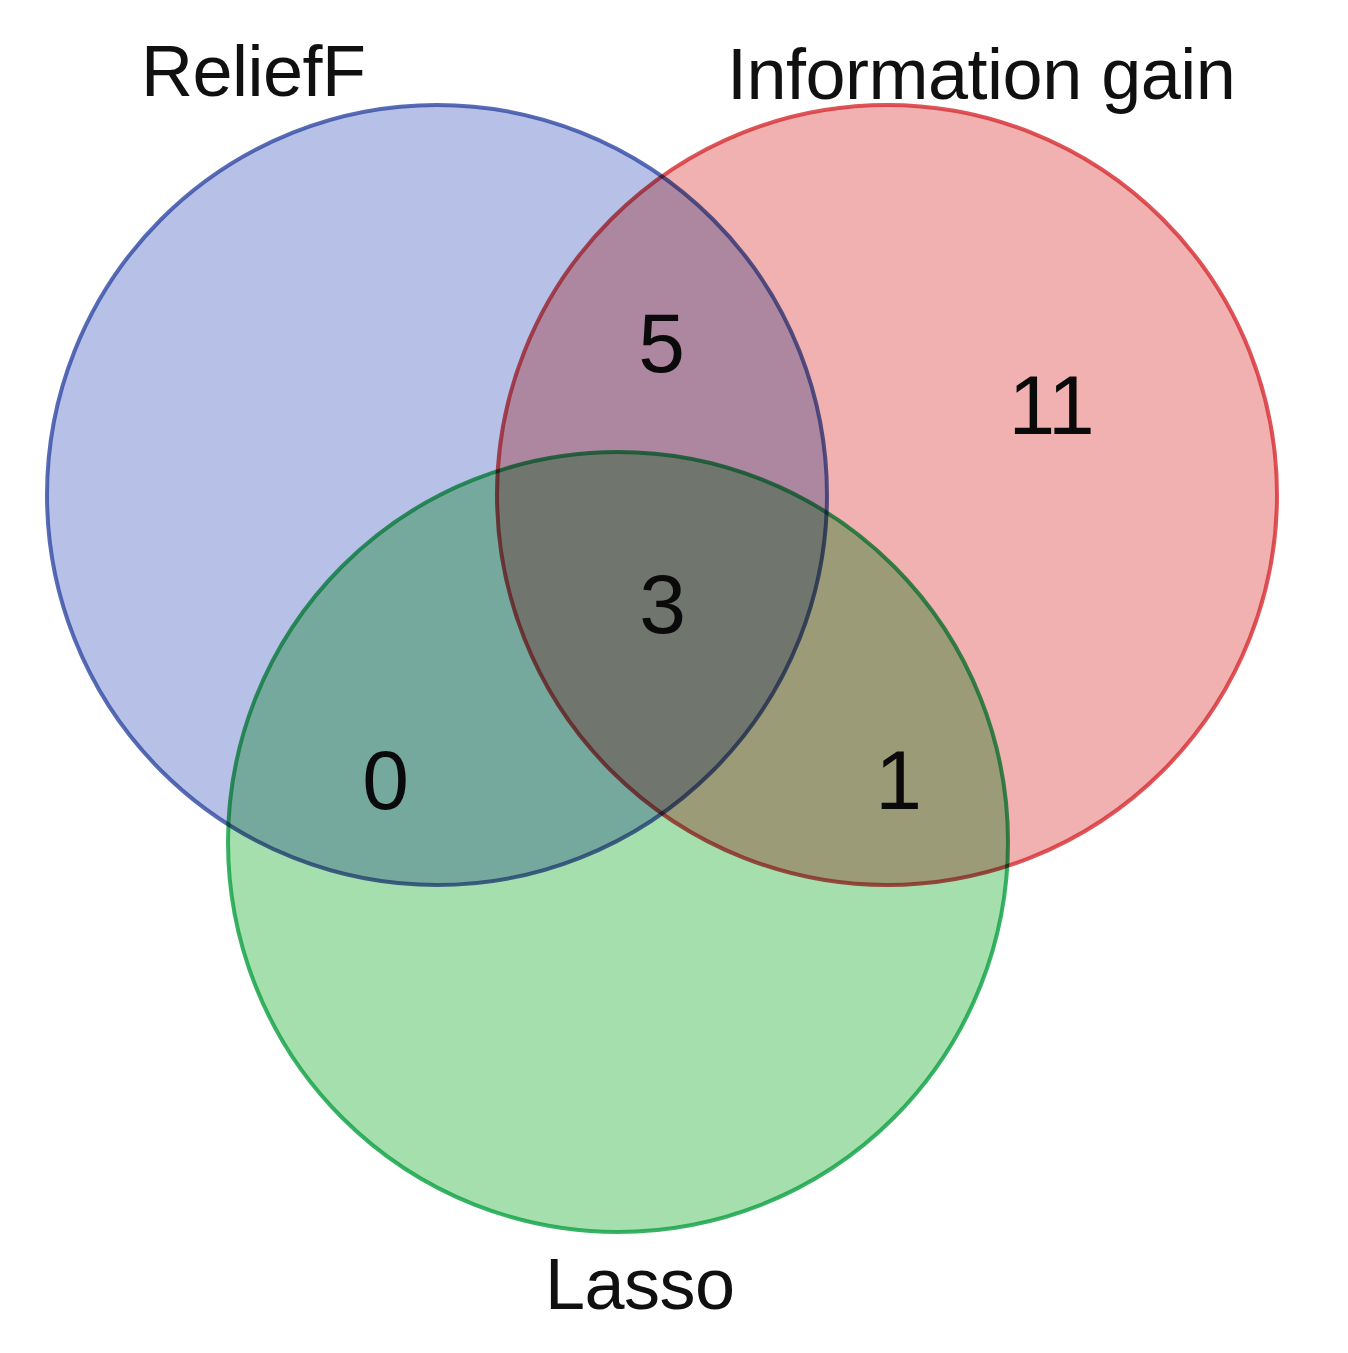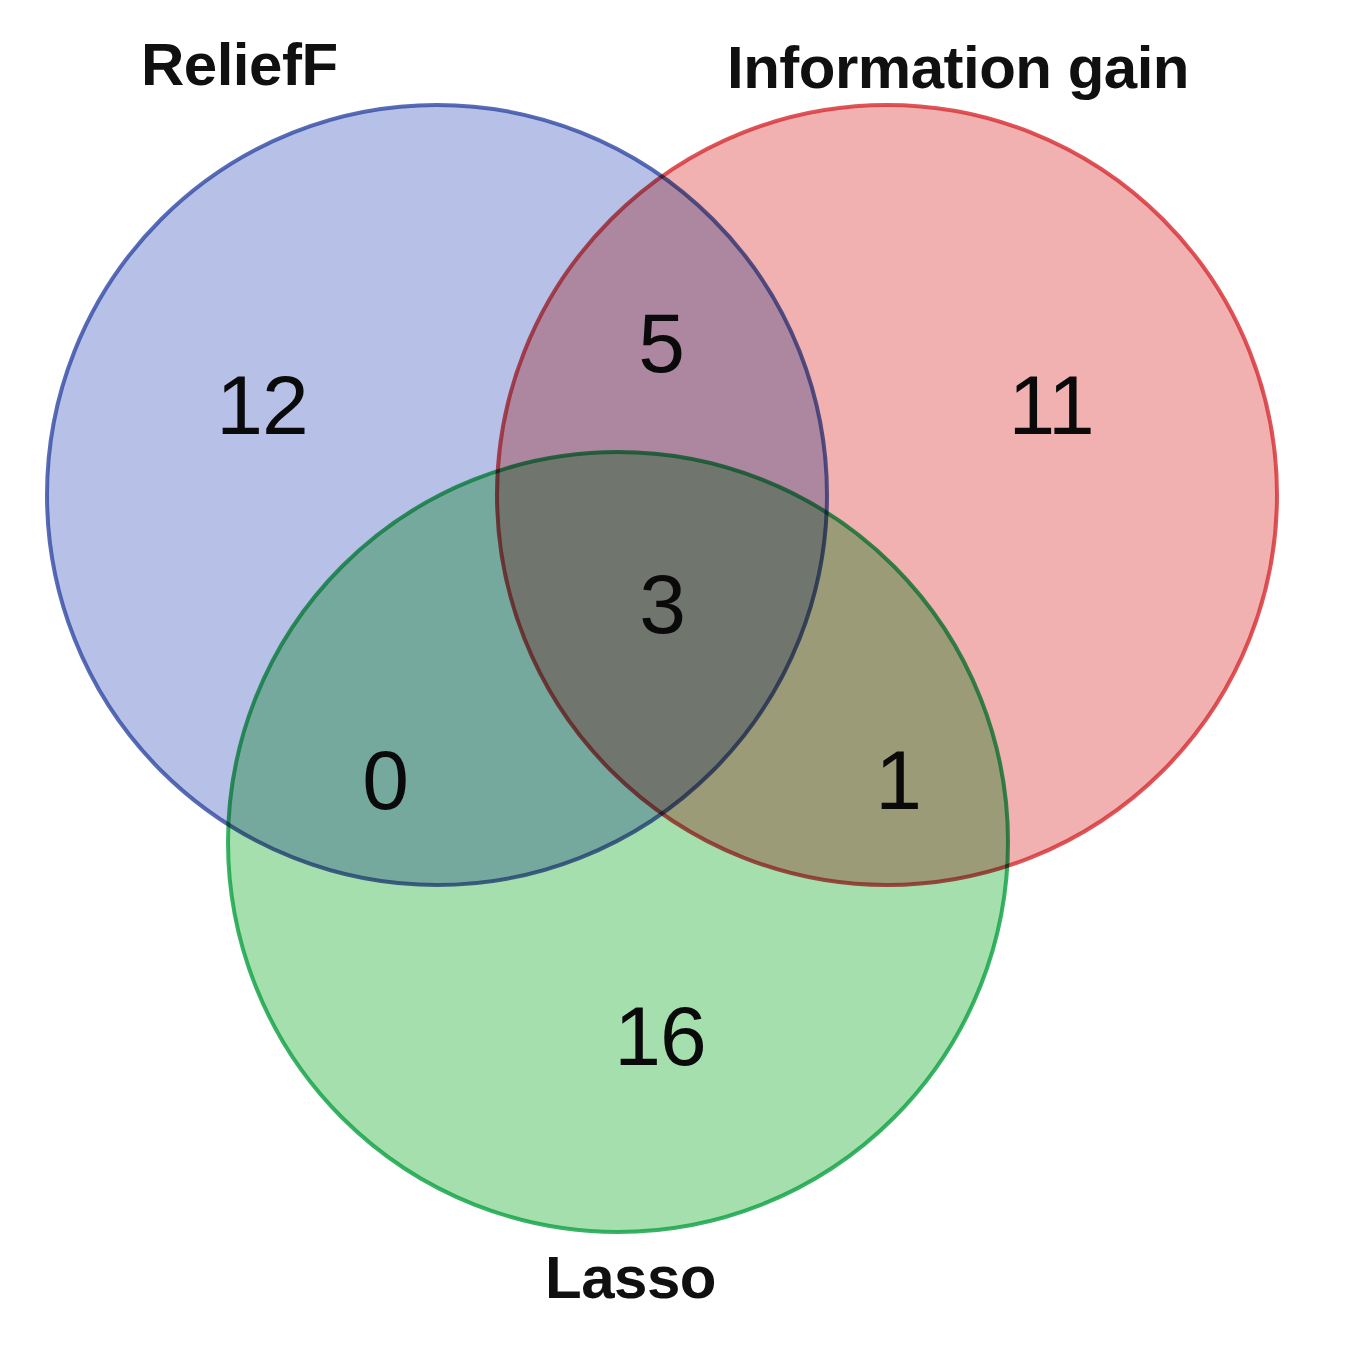--- a/index.html
+++ b/index.html
@@ -24,22 +24,22 @@
     left: 0;
     top: 0;
     width: 1348px;
     height: 1353px;
     display: block;
   }
   .set-label {
     position: absolute;
     color: #101010;
     font-family: "Liberation Sans", sans-serif;
-    font-size: 60px;
-    font-weight: 700;
+    font-size: 72px;
+    font-weight: 400;
     line-height: 1;
     white-space: nowrap;
     letter-spacing: -0.5px;
     text-align: right;
   }
   .region-count {
     position: absolute;
     color: #0a0a0a;
     font-family: "Liberation Sans", sans-serif;
     font-size: 84px;
@@ -63,27 +63,25 @@
       <circle cx="618" cy="842" r="390" fill="#6ecc7d" fill-opacity="0.62" stroke="#17a54a" stroke-opacity="0.85" stroke-width="4" style="mix-blend-mode:multiply"></circle>
     </g>
   </svg>
 
   <div class="set-label" style="left:141px; top:35px;">ReliefF</div>
 
   <div class="set-label" style="left:727px; top:38px;">Information gain</div>
 
   <div class="set-label" style="left:545px; top:1248px;">Lasso</div>
 
-  <div class="region-count" style="left:262px; top:405px;">12</div>
 
   <div class="region-count" style="left:1051px; top:405px;text-align:right;">11</div>
 
   <div class="region-count" style="left:661px; top:343px;">5</div>
 
   <div class="region-count" style="left:662px; top:604px;">3</div>
 
   <div class="region-count" style="left:385px; top:780px;">0</div>
 
   <div class="region-count" style="left:898px; top:780px;">1</div>
 
-  <div class="region-count" style="left:660px; top:1036px;">16</div>
 
 </div>
 
 </body></html>

